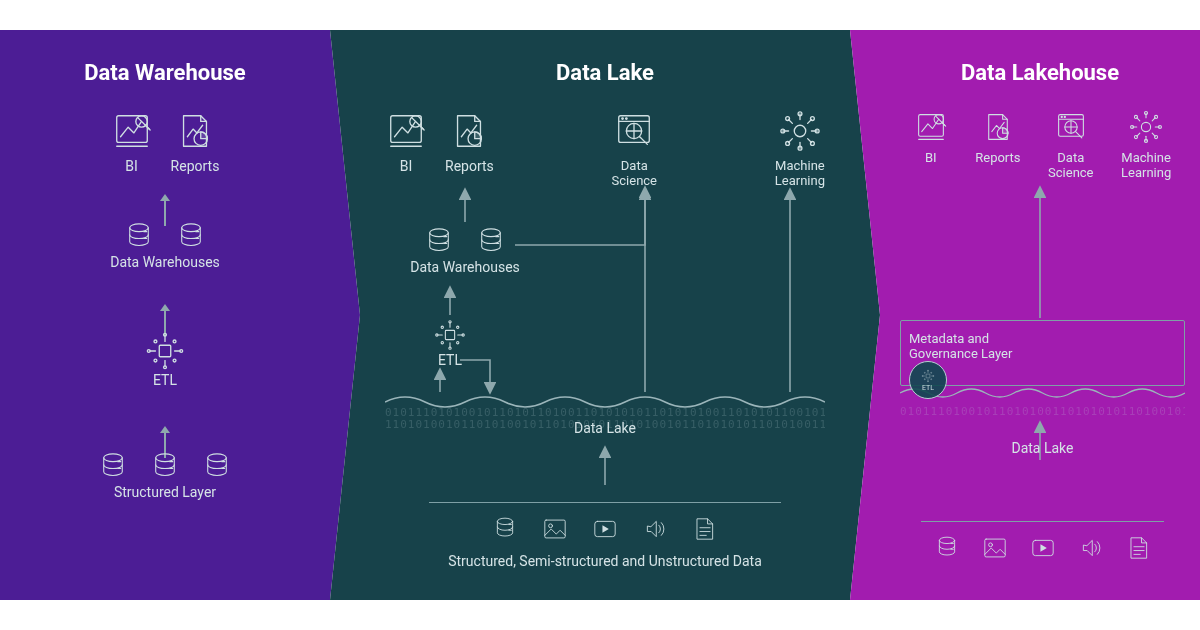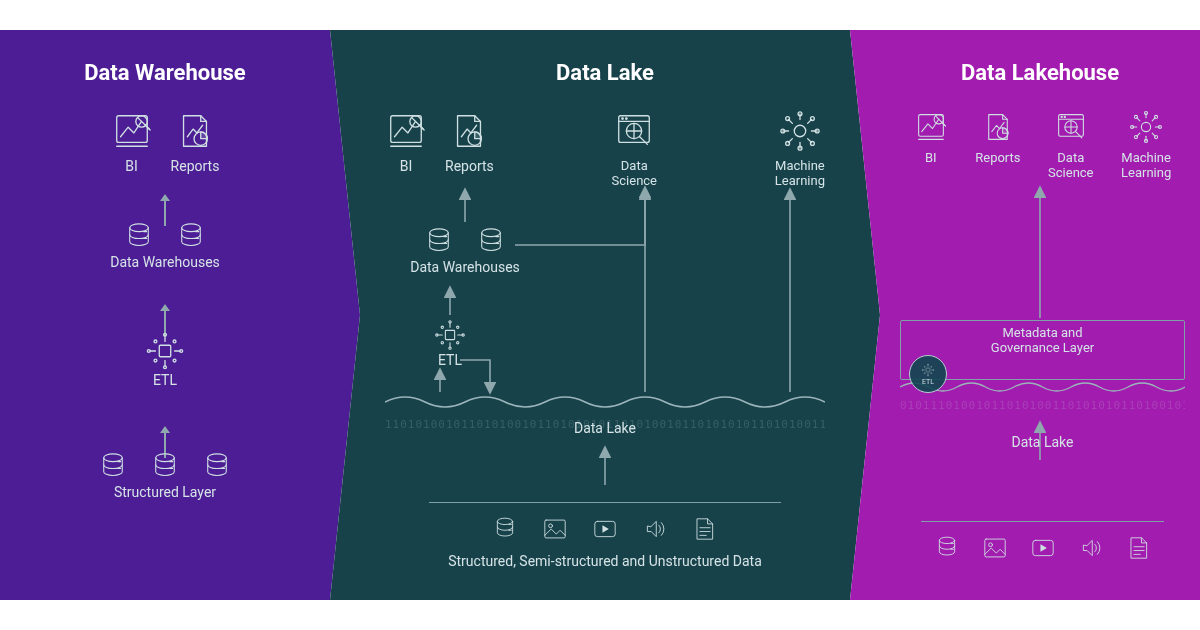--- a/index.html
+++ b/index.html
@@ -43,21 +43,21 @@
   .p2 .etl { position:absolute; top:288px; left:20px; display:flex; flex-direction:column; align-items:center; width:90px;}
   .p2 .lake { position:absolute; top:362px; left:0; right:0; }
   .p2 .lake-label { text-align:center; color:#d5e3e6; font-size:14px; margin-top:4px;}
   .p2 .src { position:absolute; bottom:30px; left:0; right:0; text-align:center; }
   .p2 .src .icon-row{ gap:22px; margin-bottom:8px; }
 
   
   .p3 .inner { position:absolute; left:50px; right:15px; top:0; bottom:0; }
   .p3 .top-row { position:absolute; top:80px; left:0; right:0; display:flex; justify-content:space-around; }
   .p3 .mid { position:absolute; top:290px; left:0; right:0; }
-  .p3 .meta-box { border:1px solid #7fa0a6; border-radius:2px; padding:4px 8px 24px 8px; text-align:center; color:#d5e3e6; font-size:13px; position:relative; }
+  .p3 .meta-box { border:1px solid #7fa0a6; border-radius:2px; padding:10px 8px 24px 8px; text-align:left; color:#d5e3e6; font-size:13px; position:relative; }
   .p3 .lake-label2 { text-align:center; color:#d5e3e6; font-size:14px; margin-top:22px; }
   .p3 .src { position:absolute; bottom:30px; left:0; right:0; text-align:center; }
   .p3 .src .icon-row{ gap:20px; margin-bottom:8px; }
 
   .wave-text { position:absolute; left:0; right:0; font-family:monospace; font-size:11px; color:rgba(200,220,225,0.18); letter-spacing:1px; overflow:hidden; white-space:nowrap; }
   .hr-line{ height:1px; background:#7fa0a6; margin:8px auto 12px auto; }
 
   .connector { position:absolute; stroke:#8ea8ad; stroke-width:1.6; fill:none; }
 
   .etl-circle{ position:absolute; left:8px; bottom:-14px; width:38px; height:38px; border:1px solid #b7cdd1; border-radius:50%; display:flex; flex-direction:column; align-items:center; justify-content:center; background:rgba(15,72,80,0.9);}
@@ -272,20 +272,21 @@
         <svg class="icon sm" viewBox="0 0 44 44">
             <use href="#i-etl"></use>
           </svg>
         <span class="label">ETL</span>
       </div>
 
       <div class="lake">
         <svg width="100%" height="20" viewBox="0 0 440 20" preserveAspectRatio="none">
           <path d="M0 10 q20 -10 40 0 t40 0 t40 0 t40 0 t40 0 t40 0 t40 0 t40 0 t40 0 t40 0 t40 0" stroke="#9bb5ba" stroke-width="1.5" fill="none"></path>
         </svg>
+        <div class="wave-text" style="top:14px">0101110101001011010110100110101010110101010011010101100101</div>
         <div class="wave-text" style="top:26px">1101010010110101001011010101011010100101101010101101010011</div>
         <div class="lake-label">Data Lake</div>
       </div>
 
       <svg class="connector" style="left:0;top:0;width:100%;height:100%;pointer-events:none">
 
         <line x1="80" y1="192" x2="80" y2="162" marker-end="url(#arr)"></line>
 
         <line x1="65" y1="285" x2="65" y2="260" marker-end="url(#arr)"></line>
 

